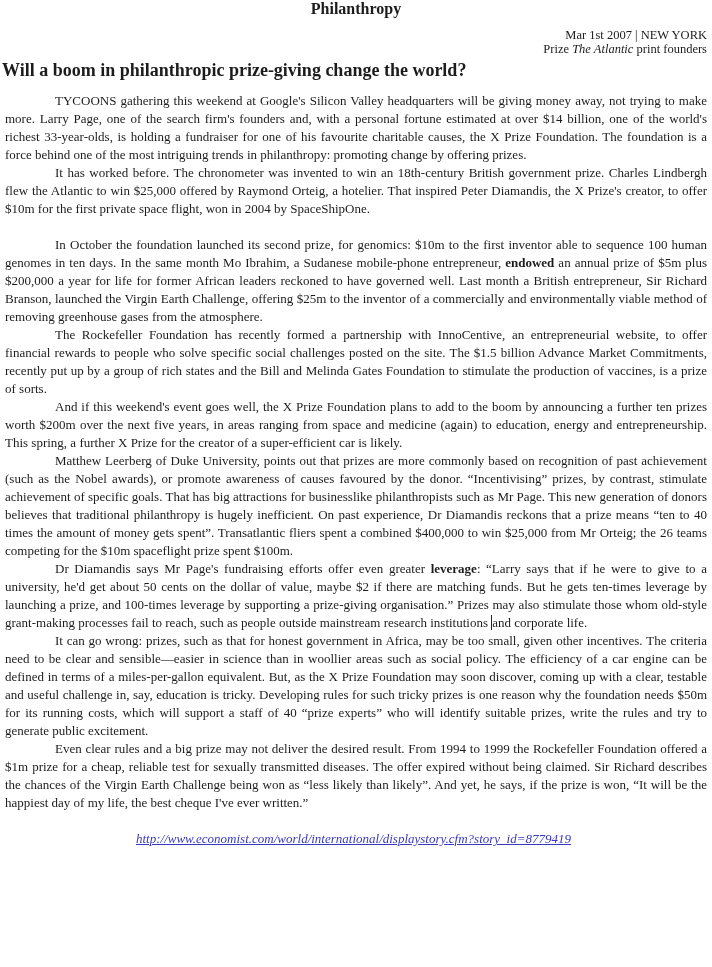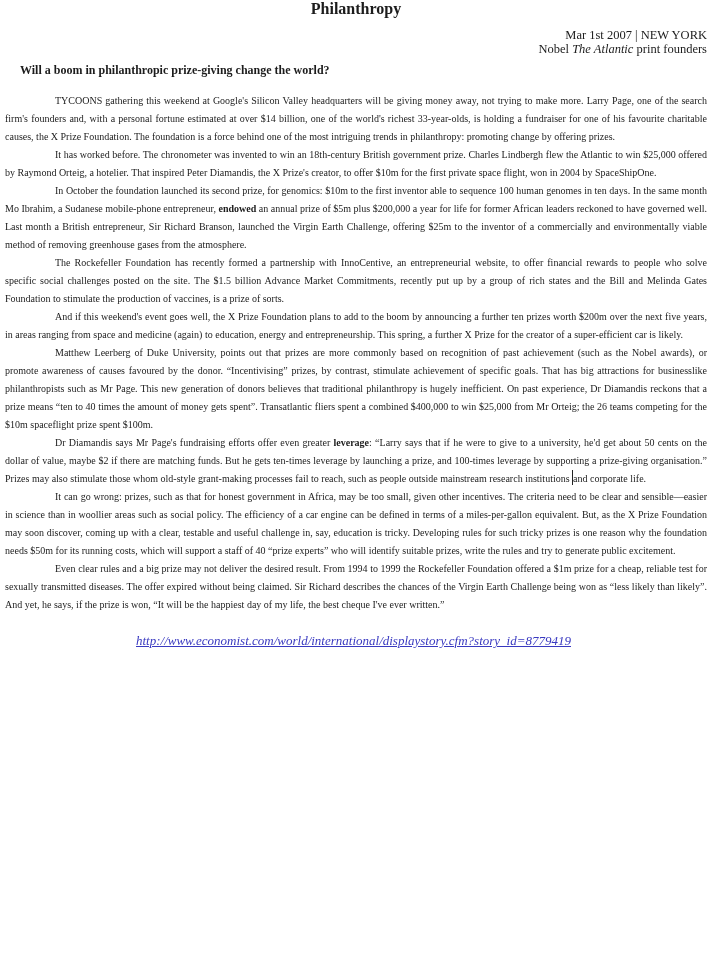--- a/index.html
+++ b/index.html
@@ -21,35 +21,35 @@
     padding-top: 1px;
   }
   .dateline {
     text-align: right;
     font-size: 12.5px;
     line-height: 14px;
     padding: 11px 5px 0 8px;
   }
   .headline {
     font-weight: bold;
-    font-size: 12px;
+    font-size: 18px;
     line-height: 18px;
-    padding: 5px 5px 0 20px;
+    padding: 5px 5px 0 2px;
   }
   .bodytext {
     padding: 13px 5px 0 5px;
-    font-size: 10px;
+    font-size: 13px;
     line-height: 18px;
     text-align: justify;
   }
   .bodytext p {
     margin: 0;
     text-indent: 50px;
   }
-  .bodytext p.gap-before { }
+  .bodytext p.gap-before { margin-top: 18px; }
   .bold { font-weight: bold; }
   .italic { font-style: italic; }
   .caret {
     display: inline-block;
     width: 1px;
     height: 15px;
     background: #222;
     vertical-align: -3px;
   }
   .link-row {
@@ -64,21 +64,21 @@
 </style>
 </head>
 <body>
 
 <div class="page" style="color: rgb(28, 28, 28); background: rgb(255, 255, 255);">
 
   <div class="rubric">Philanthropy</div>
 
   <div class="dateline">
     <div>Mar 1st 2007 | NEW YORK</div>
-    <div><span>Nobel </span><span class="italic">The Atlantic</span><span> print founders</span></div>
+    <div><span>Prize </span><span class="italic">The Atlantic</span><span> print founders</span></div>
   </div>
 
   <div class="headline">Will a boom in philanthropic prize-giving change the world?</div>
 
   <div class="bodytext">
     <p>TYCOONS gathering this weekend at Google's Silicon Valley headquarters will be giving money away, not trying to make more. Larry Page, one of the search firm's founders and, with a personal fortune estimated at over $14 billion, one of the world's richest 33-year-olds, is holding a fundraiser for one of his favourite charitable causes, the X Prize Foundation. The foundation is a force behind one of the most intriguing trends in philanthropy: promoting change by offering prizes.</p>
     <p>It has worked before. The chronometer was invented to win an 18th-century British government prize. Charles Lindbergh flew the Atlantic to win $25,000 offered by Raymond Orteig, a hotelier. That inspired Peter Diamandis, the X Prize's creator, to offer $10m for the first private space flight, won in 2004 by SpaceShipOne.</p>
     <p class="gap-before"><span>In October the foundation launched its second prize, for genomics: $10m to the first inventor able to sequence 100 human genomes in ten days. In the same month Mo Ibrahim, a Sudanese mobile-phone entrepreneur, </span><span class="bold">endowed</span><span> an annual prize of $5m plus $200,000 a year for life for former African leaders reckoned to have governed well. Last month a British entrepreneur, Sir Richard Branson, launched the Virgin Earth Challenge, offering $25m to the inventor of a commercially and environmentally viable method of removing greenhouse gases from the atmosphere.</span></p>
     <p>The Rockefeller Foundation has recently formed a partnership with InnoCentive, an entrepreneurial website, to offer financial rewards to people who solve specific social challenges posted on the site. The $1.5 billion Advance Market Commitments, recently put up by a group of rich states and the Bill and Melinda Gates Foundation to stimulate the production of vaccines, is a prize of sorts.</p>
     <p>And if this weekend's event goes well, the X Prize Foundation plans to add to the boom by announcing a further ten prizes worth $200m over the next five years, in areas ranging from space and medicine (again) to education, energy and entrepreneurship. This spring, a further X Prize for the creator of a super-efficient car is likely.</p>

